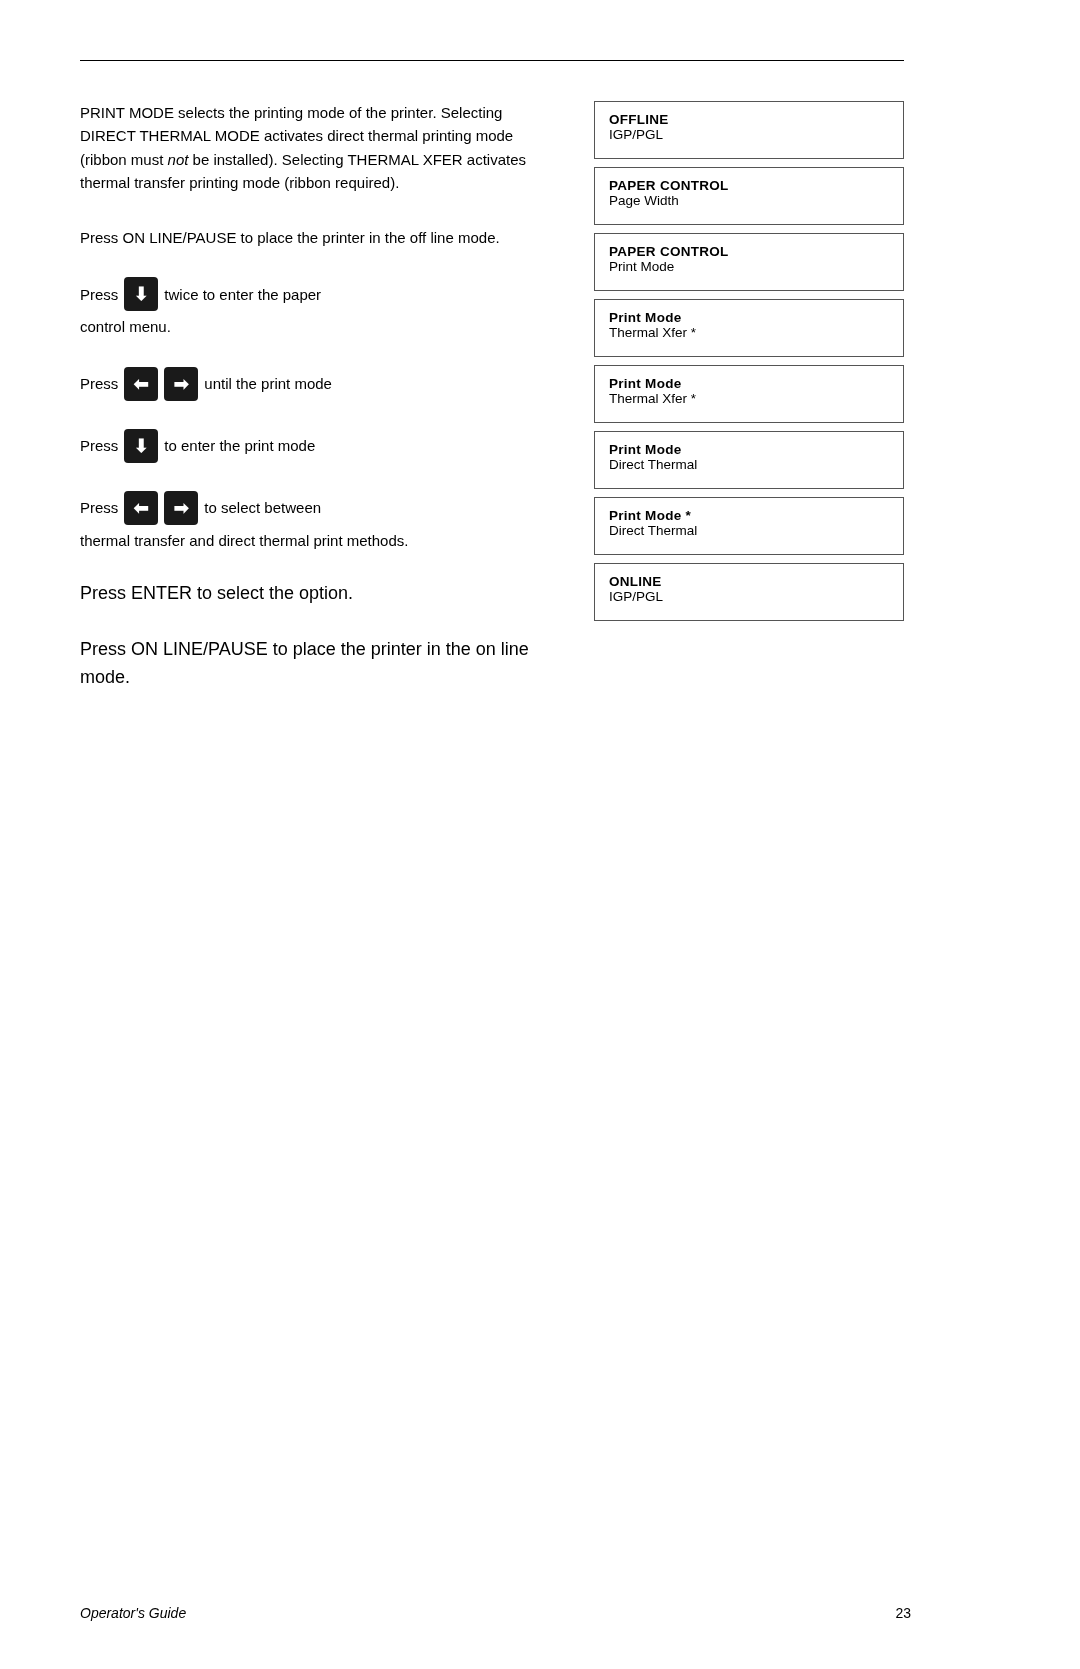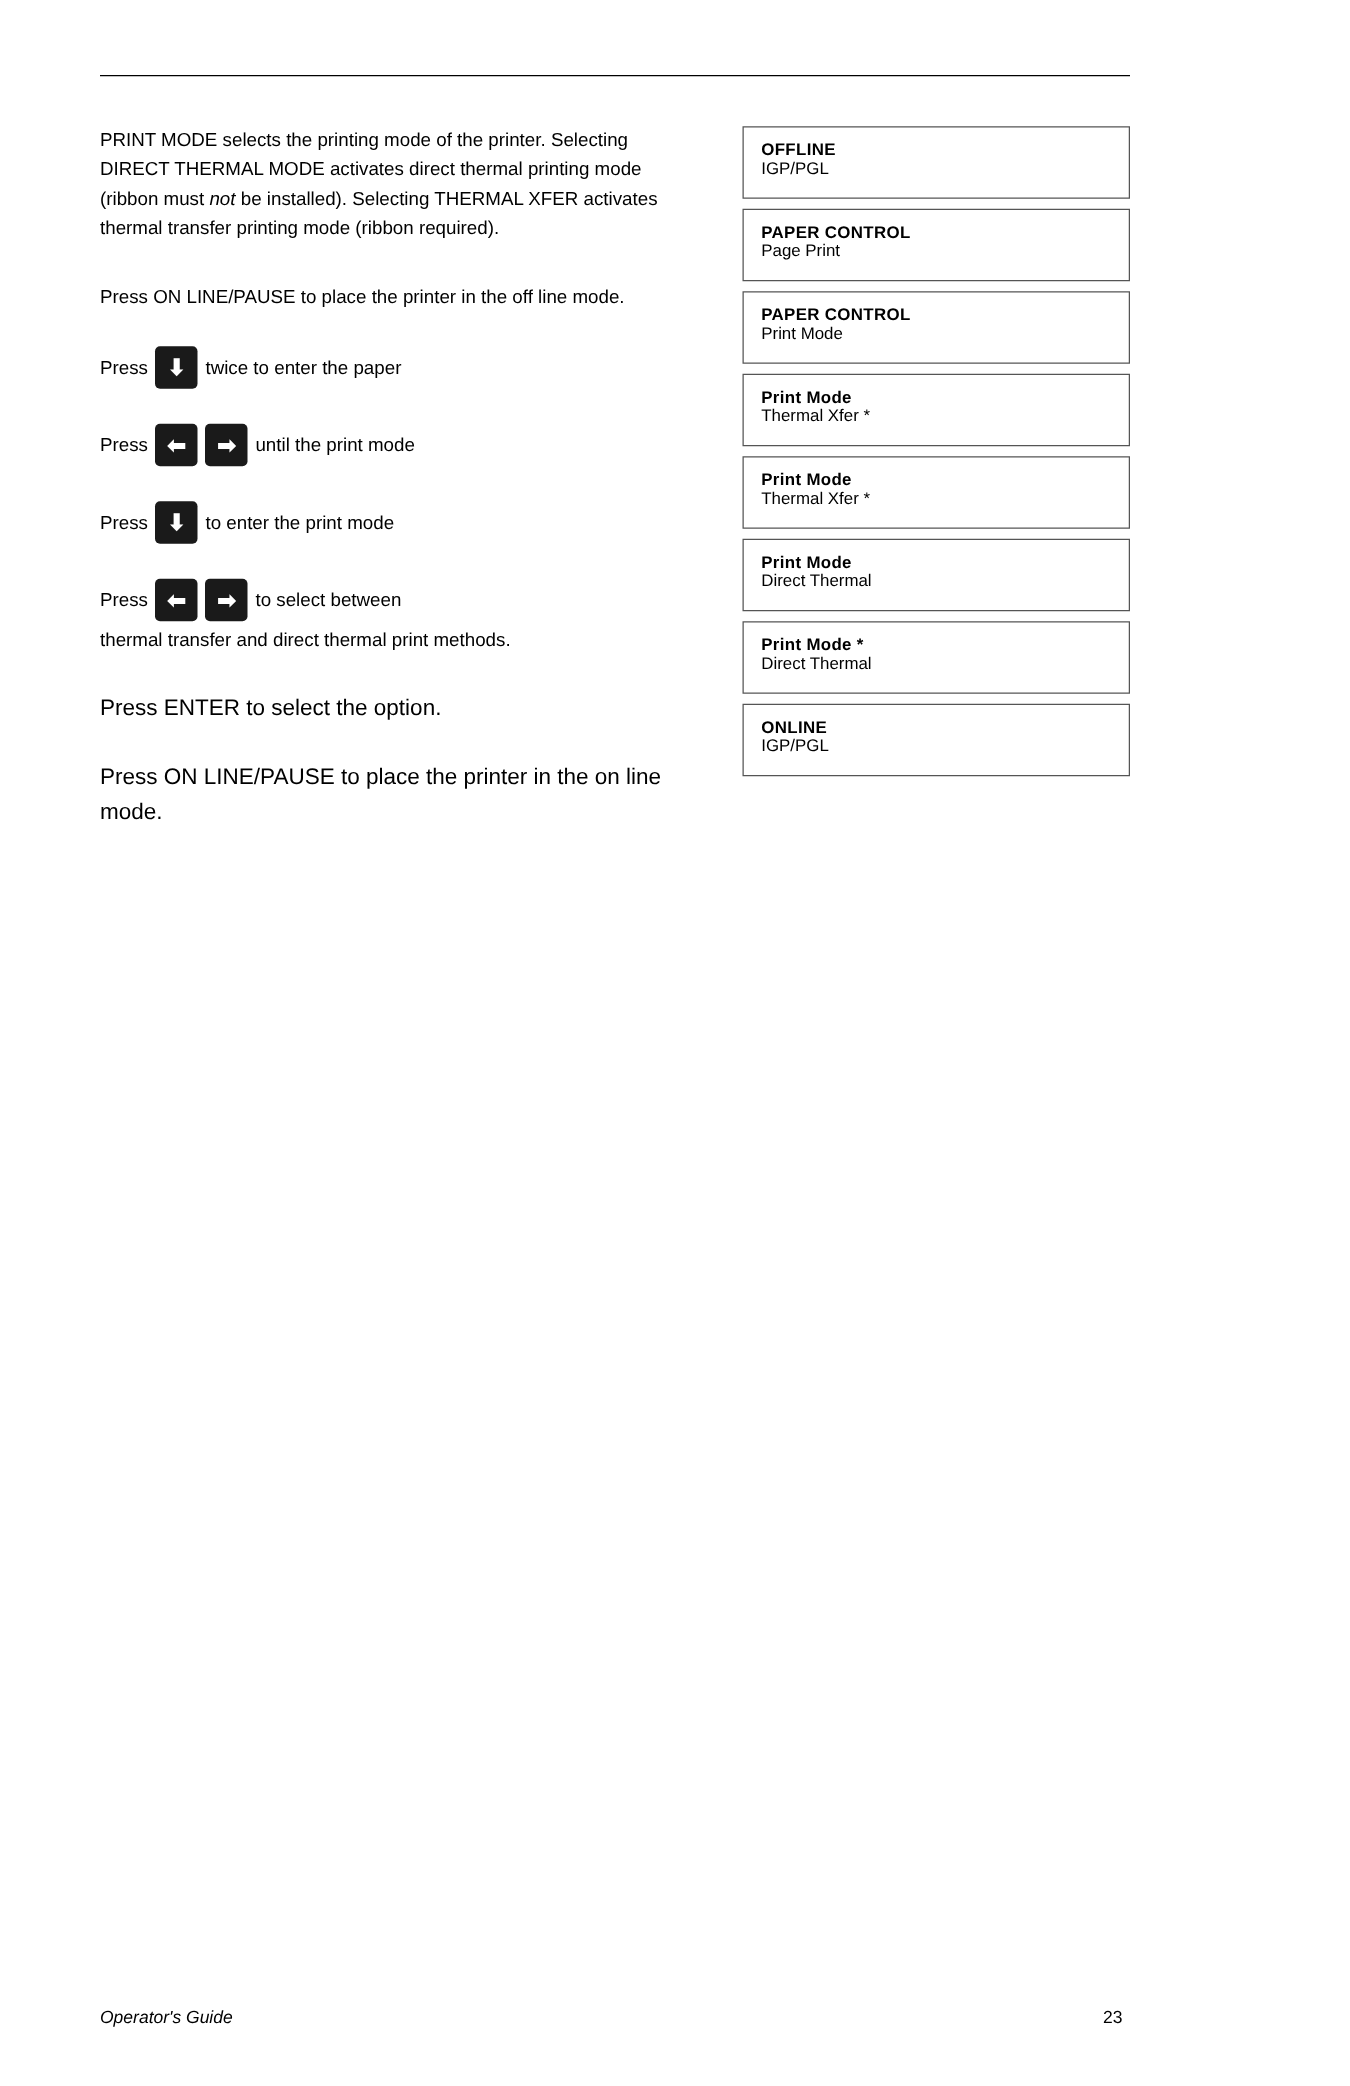--- a/index.html
+++ b/index.html
@@ -95,21 +95,21 @@
       font-weight: bold;
       letter-spacing: 0.02em;
     }
     .display-box .line2 {
       font-size: 13.5px;
     }
     .footer {
       position: absolute;
       bottom: 48px;
       left: 80px;
-      right: 86px;
+      right: 73px;
       display: flex;
       justify-content: space-between;
       align-items: center;
     }
     .footer-left {
       font-style: italic;
       font-size: 14px;
     }
     .footer-right {
       font-size: 14px;
@@ -135,20 +135,21 @@
       <div class="step-block">
         <p class="step-text">Press ON LINE/PAUSE to place the printer in the off line mode.</p>
       </div>
 
       <div class="step-block">
         <div class="step-inline-row">
           <span class="step-text">Press</span>
           <span class="btn-icon">⬇</span>
           <span class="step-text">twice to enter the paper</span>
         </div>
+        <p class="step-continuation">control menu.</p>
       </div>
 
       <div class="step-block">
         <div class="step-inline-row">
           <span class="step-text">Press</span>
           <span class="btn-icon">⬅</span>
           <span class="btn-icon">➡</span>
           <span class="step-text">until the print mode</span>
         </div>
       </div>
@@ -183,21 +184,21 @@
 
     <div class="right-col">
 
       <div class="display-box">
         <span class="line1">OFFLINE</span>
         <span class="line2">IGP/PGL</span>
       </div>
 
       <div class="display-box">
         <span class="line1">PAPER CONTROL</span>
-        <span class="line2">Page Print</span>
+        <span class="line2">Page Width</span>
       </div>
 
       <div class="display-box">
         <span class="line1">PAPER CONTROL</span>
         <span class="line2">Print Mode</span>
       </div>
 
       <div class="display-box">
         <span class="line1">Print Mode</span>
         <span class="line2">Thermal Xfer *</span>

